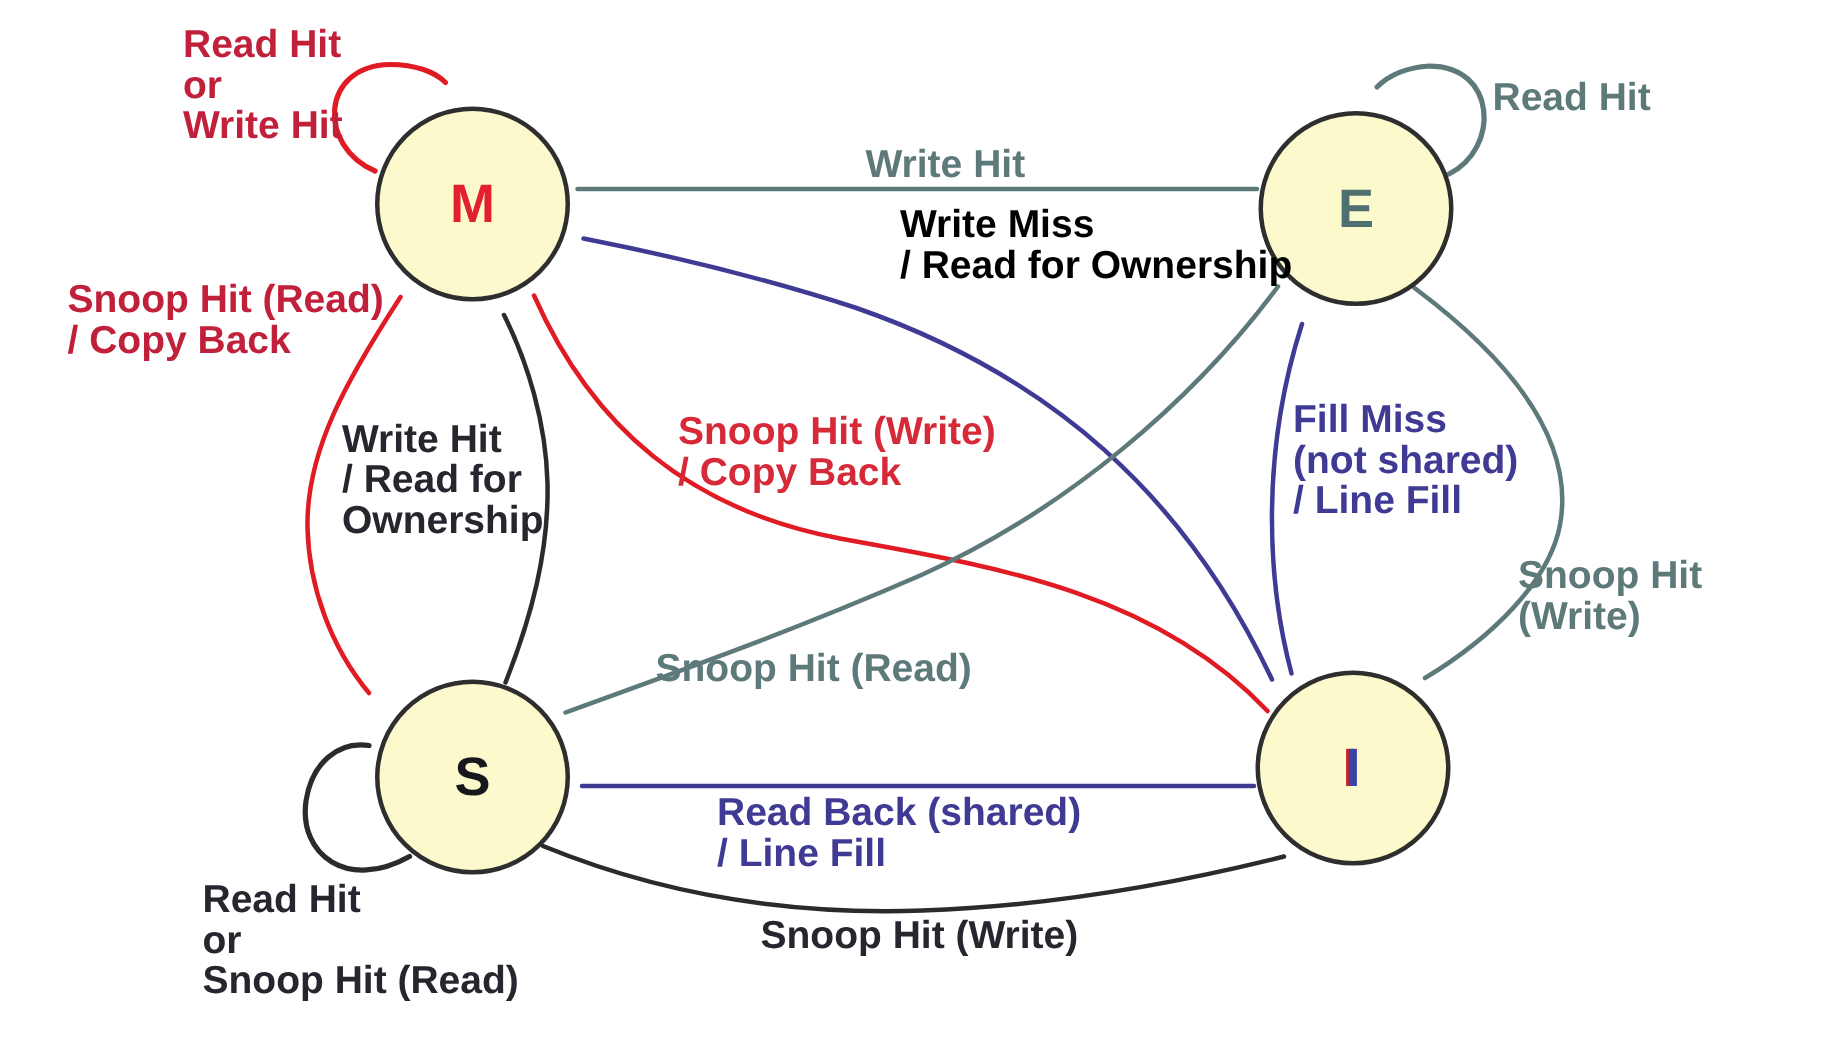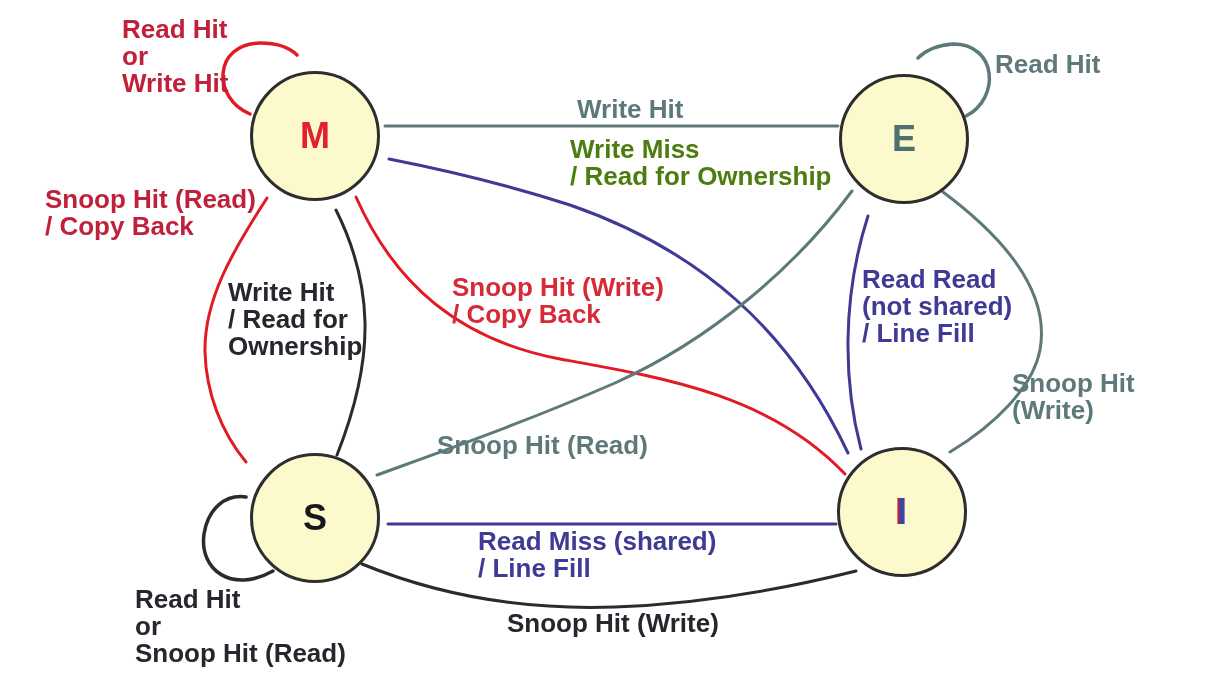--- a/index.html
+++ b/index.html
@@ -70,35 +70,35 @@
       </div>
       <div class="state" style="left: 837px; top: 447px; height: 130px; width: 130px; background: rgb(252, 250, 205); border: 3.5px solid rgb(46, 46, 46);">
         <span style="color: rgb(59, 67, 164); text-shadow: rgb(194, 33, 52) -2px 0px 0px;">I</span>
       </div>
     </div>
   <div id="labels-layer">
       <div class="t-label" style="left: 122px; top: 16px; color: rgb(192, 32, 58);">Read Hit
 or
 Write Hit</div>
       <div class="t-label" style="left: 577px; top: 96px; color: rgb(94, 121, 121);">Write Hit</div>
-      <div class="t-label" style="left: 570px; top: 136px; color: #4d7c0f;">Write Miss
+      <div class="t-label" style="left: 600px; top: 136px; color: #000000;">Write Miss
 / Read for Ownership</div>
       <div class="t-label" style="left: 45px; top: 186px; color: rgb(192, 32, 58);">Snoop Hit (Read)
 / Copy Back</div>
       <div class="t-label" style="left: 995px; top: 51px; color: rgb(94, 121, 121);">Read Hit</div>
       <div class="t-label" style="left: 228px; top: 279px; color: rgb(38, 38, 46);">Write Hit
 / Read for
 Ownership</div>
       <div class="t-label" style="left: 452px; top: 274px; color: rgb(214, 42, 56);">Snoop Hit (Write)
 / Copy Back</div>
-      <div class="t-label" style="left: 862px; top: 266px; color: rgb(63, 58, 147);">Read Read
+      <div class="t-label" style="left: 862px; top: 266px; color: rgb(63, 58, 147);">Fill Miss
 (not shared)
 / Line Fill</div>
       <div class="t-label" style="left: 1012px; top: 370px; color: rgb(94, 121, 121);">Snoop Hit (Write)</div>
       <div class="t-label" style="left: 437px; top: 432px; color: rgb(94, 121, 121);">Snoop Hit (Read)</div>
       <div class="t-label" style="left: 135px; top: 586px; color: rgb(38, 38, 46);">Read Hit
 or
 Snoop Hit (Read)</div>
-      <div class="t-label" style="left: 478px; top: 528px; color: rgb(63, 58, 147);">Read Miss (shared)
+      <div class="t-label" style="left: 478px; top: 528px; color: rgb(63, 58, 147);">Read Back (shared)
 / Line Fill</div>
       <div class="t-label" style="left: 507px; top: 610px; color: rgb(38, 38, 46);">Snoop Hit (Write)</div>
     </div>
 </div>
 
 </body></html>

